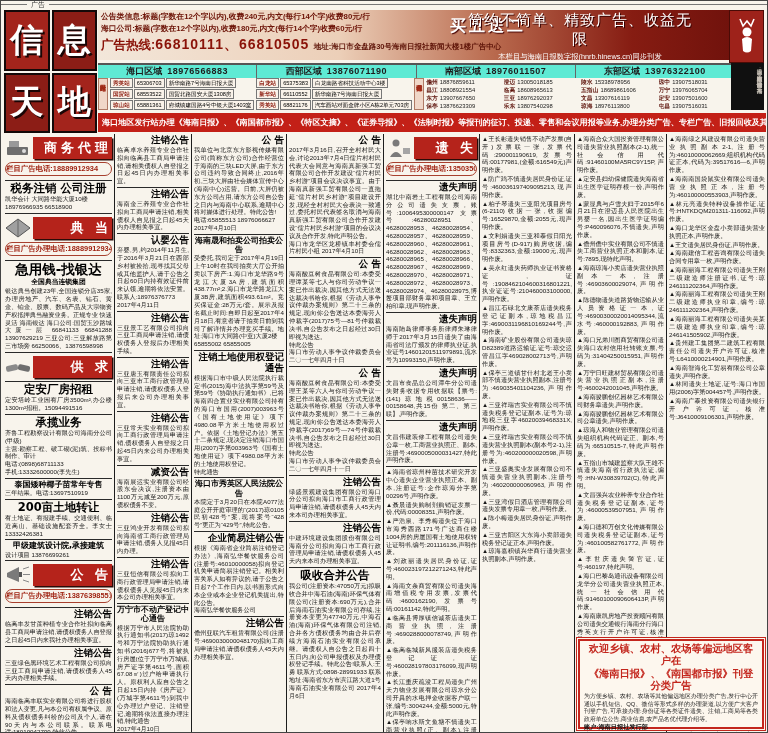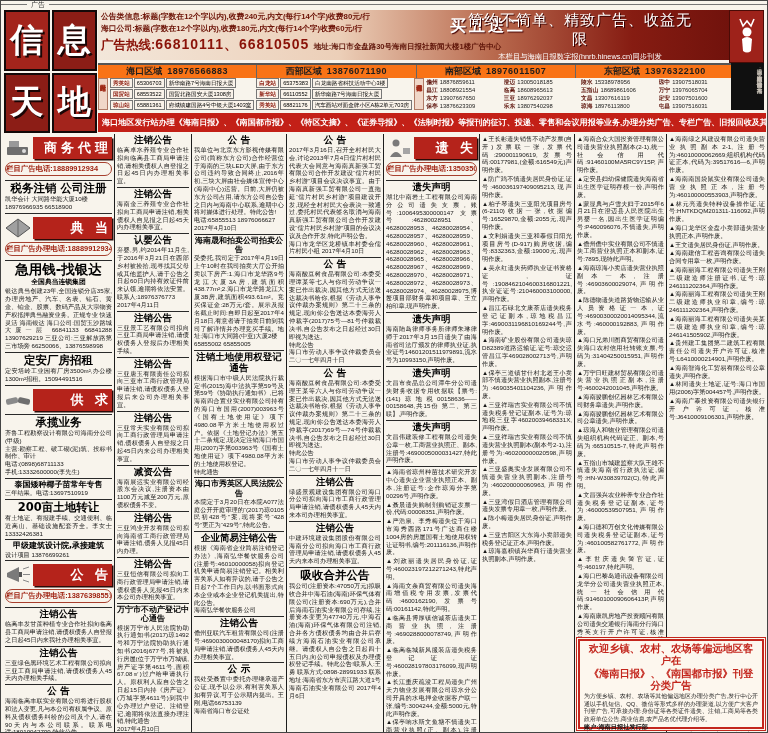--- a/index.html
+++ b/index.html
@@ -24,21 +24,21 @@
   .hotline b.num{font-size:14px;letter-spacing:1px;}
   .hotline span.addr{font-size:7.5px;font-weight:bold;color:#5f1509;}
   .promo{position:absolute;left:352px;top:6px;color:#fff;font-size:16px;font-weight:bold;letter-spacing:3px;text-shadow:1px 1px 1px #400;text-align:center;}
   .slogan{position:absolute;right:40px;top:1px;width:228px;color:#fff;text-align:center;}
   .slogan .big{font-size:15px;font-weight:normal;letter-spacing:1px;text-shadow:1px 1px 0 #300;}
   .slogan .sub{font-size:7.3px;margin-top:3px;}
   .mast{position:absolute;right:3px;top:9px;width:33px;height:51px;background:#9e221a;border:1px solid #4a0b06;
         display:flex;align-items:center;justify-content:center;}
   
   .regions{position:absolute;left:97px;top:62px;width:636px;height:13px;display:flex;align-items:center;
-        font-size:9px;font-weight:bold;color:#1d1d1d;background:#f97316;border-top:2px solid #555;}
+        font-size:9px;font-weight:bold;color:#1d1d1d;background:#5eead4;border-top:2px solid #555;}
   .regions .rg{flex:1;text-align:center;border-left:1px solid #666;white-space:nowrap;}
   .regions .rg:first-child{border-left:none;}
   .regions .rg b{margin-left:5px;letter-spacing:.5px;}
   
   .stations{position:absolute;left:97px;top:77px;width:636px;height:32px;display:flex;gap:2px;align-items:stretch;}
   .vlabel{writing-mode:vertical-rl;text-orientation:upright;background:#f0d7c8;color:#a02a17;font-weight:bold;
         font-size:6px;line-height:1;padding:1px;border:1px solid #b07a65;flex:none;}
   .stgrp{flex:none;display:flex;flex-direction:column;justify-content:space-between;}
   .strow{display:flex;gap:1px;}
   .strow .c{border:1px solid #777;background:#faf3ea;font-size:5.6px;line-height:8px;padding:0 2px;white-space:nowrap;overflow:hidden;}
@@ -53,21 +53,21 @@
         font-size:8.1px;display:flex;align-items:center;padding:0 4px;box-sizing:border-box;white-space:nowrap;overflow:hidden;}
   
   .main{position:absolute;left:2px;top:133px;width:764px;height:598px;display:flex;background:#f8f4ec;}
   .col{height:100%;overflow:hidden;border-right:1px solid #1d1d1d;padding:0 2px;box-sizing:border-box;}
   .col:last-child{border-right:none;}
   .c1{width:112px;} .c2{width:77px;} .c3{width:95px;} .c4{width:97px;}
   .c5{width:96px;} .c6{width:95px;} .c7{width:92px;} .c8{flex:1;}
   .blk{border-top:1px solid #2a2a2a;padding:1px 0 2px 0;}
   .blk:first-child{border-top:none;}
   .ttl{font-weight:bold;text-align:center;color:#000;line-height:1.15;font-family:"DejaVu Sans",sans-serif;}
-  .ttl.xl{font-size:13.5px;} .ttl.lg{font-size:11.5px;} .ttl.md{font-size:9.5px;} .ttl.sm{font-size:8px;}
+  .ttl.xl{font-size:13.5px;} .ttl.lg{font-size:11.5px;} .ttl.md{font-size:9.5px;text-align:right;} .ttl.sm{font-size:8px;}
   .subttl{font-size:6.8px;font-weight:bold;text-align:center;}
   .bod{font-size:6.2px;line-height:1.26;text-align:justify;color:#161616;white-space:pre-line;}
   .it{font-size:6.2px;line-height:1.26;text-align:justify;color:#161616;margin-bottom:1px;}
   
   .sechead{display:flex;align-items:center;gap:2px;padding:2px 0 1px 0;}
   .sec-icon{flex:none;width:26px;height:20px;display:flex;align-items:center;justify-content:center;}
   .sec-title{flex:1;background:#b5231b;color:#fff;font-weight:bold;font-size:13px;text-align:right;
         padding:2px 0;letter-spacing:4px;box-shadow:1.5px 1.5px 0 #2b0b08;white-space:nowrap;}
   .sec-phone{border:1px solid #a8402e;border-radius:7px;color:#a02413;font-size:7.4px;font-weight:bold;
         text-align:left;margin:2px 0;padding:1px 0;white-space:nowrap;overflow:hidden;}
@@ -215,33 +215,33 @@
             <div class="sec-title">典 当</div>
           </div>
           <div class="sec-phone">栏目广告办理电话:18889912934</div>
         </div>
         <div class="blk">
           <div class="ttl xl">急用钱-找银达</div>
           <div class="subttl">全国典当连锁集团</div>
           <div class="bod">银达典当创建23年,全国连锁分店35家,办理房地产、汽车、名表、钻石、黄金、铂金、股票、数码产品及大宗物资产权抵押典当融资业务。正规专业 快速灵活 海南银达 海口公司:国贸玉沙路城大厦一层 66841133 66841288 13907629219 三亚公司:三亚解放路第三市场旁 66250066、13876598998</div>
         </div>
         <div class="blk">
-          <div class="ttl lg">定安厂房招租</div>
-          <div class="bod">定安塔岭工业园有厂房3500m²,办公楼1300m²招租。15094491516</div>
-        </div>
-        <div class="blk">
           <div class="sechead">
             <span class="sec-icon">
               <svg width="26" height="20" viewBox="0 0 26 20">
                 <rect x="1" y="8" width="12" height="6" rx="2" fill="#8a8a8a" transform="rotate(-12 7 11)"></rect>
                 <rect x="13" y="8" width="12" height="6" rx="2" fill="#6e6e6e" transform="rotate(12 19 11)"></rect>
               </svg>
             </span>
             <div class="sec-title">供 求</div>
           </div>
+        </div>
+        <div class="blk">
+          <div class="ttl lg">定安厂房招租</div>
+          <div class="bod">定安塔岭工业园有厂房3500m²,办公楼1300m²招租。15094491516</div>
         </div>
         <div class="blk">
           <div class="ttl lg">承揽业务</div>
           <div class="bod">齐鲁工程勘察设计有限公司海南分公司(甲级)
 主营:勘察工程、破工砌(泥)筑、投标书制作、审计
 电话:(0898)68711133
 手机:13332600000(李先生)</div>
         </div>
         <div class="blk">
           <div class="ttl sm">泰国矮种椰子苗常年专售</div>
@@ -349,25 +349,20 @@
           <div class="bod">本院定于3月20日在本院A077法庭公开开庭审理的“(2017)琼0105民初428号”案,现将案号“428号”更正为“429号”,特此公告。</div>
         </div>
         <div class="blk">
           <div class="ttl md">企业简易注销公告</div>
           <div class="bod">根据《海南省企业简易注销登记办法》,海南弘华餐饮服务公司(注册号:46010000058)拟向登记机关申请简易注销登记。相关利害关系人如有异议的,请于公告之日起7个工作日内,以书面形式向本企业或本企业登记机关提出,特此公告。
 海南弘华餐饮服务公司</div>
         </div>
         <div class="blk">
           <div class="ttl md">注销公告</div>
           <div class="bod">儋州亚联汽车租赁有限公司(注册号:4690030000048170)拟向工商局申请注销,请债权债务人45天内办理相关事宜。</div>
-        </div>
-        <div class="blk">
-          <div class="ttl md">公 示</div>
-          <div class="bod">我处受聂置中委托办理继承遗产公证,现予以公示,有利害关系人如有异议,可于公示期内提出。王刚,电话66753139
-海南省海口市公证处</div>
         </div>
       </div>
     <div class="col c4">
         <div class="blk">
           <div class="ttl md">公 告</div>
           <div class="bod">2017年3月16日,召开全村村民大会,讨论2013年7月4日儒片村村民代表大会同意与海南真新强工贸有限公司合作开发建设“儒片村民乡村游”项目会议决议事宜。由于海南真新强工贸有限公司一直拖延“儒片村民乡村游”项目建设开发,现经全村村民大会表决一致通过,委托村民代表签名取消与海南真新强工贸有限公司合作开发建设“儒片村民乡村游”项目的会议决议及合作开发,特此声明公告。
 海口市龙华区龙桥镇丰村委会儒片村民小组 2017年4月10日</div>
         </div>
         <div class="blk">
           <div class="ttl md">公 告</div>

